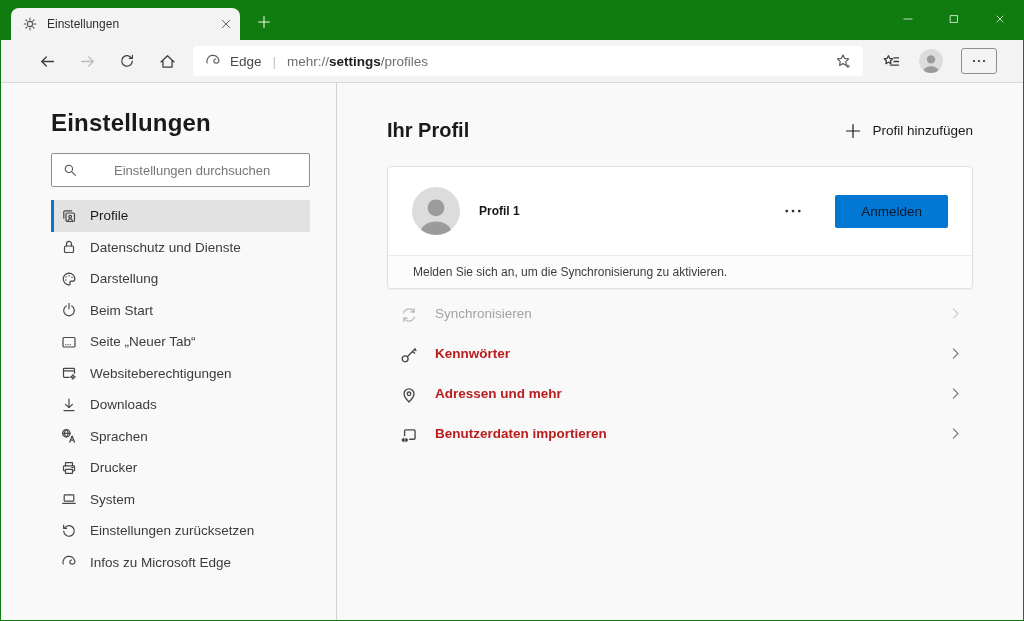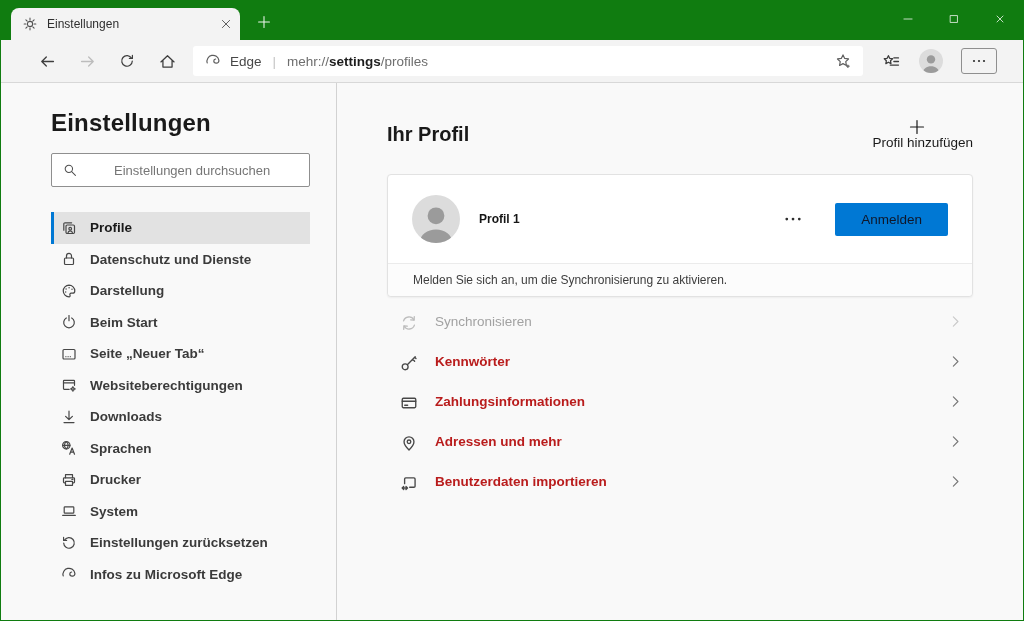--- a/index.html
+++ b/index.html
@@ -42,31 +42,31 @@
   
   .bodyrow{flex:1;display:flex;min-height:0;background:#f9f9f9;}
   .sidebar{width:336px;flex:none;border-right:1px solid #d2d2d2;padding:26px 26px 0 50px;}
   .side-title{font-size:24px;font-weight:700;color:#1a1a1a;margin:0;letter-spacing:.2px;}
   .search{margin-top:16px;height:34px;border:1px solid #8f8f8f;border-radius:2px;background:#fff;
           display:flex;align-items:center;padding:0 11px;gap:25px;}
   .search .icon{color:#4f4f4f;flex:none;}
   .search input{border:none;outline:none;background:transparent;font-family:"Liberation Sans",sans-serif;
                 font-size:13px;color:#333;margin-left:10px;flex:1;min-width:0;}
   .search input::placeholder{color:#767676;opacity:1;}
-  .side-nav{margin-top:25px;font-weight:bold;}
+  .side-nav{margin-top:13px;}
   .side-item{height:31.5px;display:flex;align-items:center;padding-left:10px;font-size:13.5px;color:#3b3b3b;cursor:pointer;}
   .side-item .icon{width:16px;height:16px;color:#474747;flex:none;}
   .side-label{margin-left:13px;white-space:nowrap;}
   .side-item.selected{background:#e2e2e2;box-shadow:inset 3px 0 0 var(--blue,#0078D4);}
   .side-item.selected .side-label{color:#191919;}
   
   .main{flex:1;min-width:0;padding:36px 50px 0 50px;}
   .main-head{display:flex;align-items:center;justify-content:space-between;}
   .main-title{font-size:20px;font-weight:700;color:#1a1a1a;margin:0;}
-  .add-profile{display:flex;align-items:center;color:#1a1a1a;font-size:13.5px;cursor:pointer;flex-direction:column;}
+  .add-profile{display:flex;align-items:center;color:#1a1a1a;font-size:13.5px;cursor:pointer;}
   .add-profile .icon{width:16px;height:16px;color:#1a1a1a;margin-right:11px;}
   .card{margin-top:24px;background:#fff;border:1px solid #e2e2e2;border-radius:4px;box-shadow:0 1px 2px rgba(0,0,0,.05);}
   .card-body{display:flex;align-items:center;padding:20px 24px;}
   .av48{width:48px;height:48px;}
   .card-name{margin-left:19px;font-size:12px;font-weight:700;color:#161616;}
   .card-more{margin-left:auto;margin-right:32px;width:20px;height:20px;color:#2e2e2e;cursor:pointer;}
   .signin{background:var(--blue,#0078D4);color:#0f172a;border:none;border-radius:2px;cursor:pointer;
           font-family:Liberation Sans, sans-serif;font-size:13.5px;padding:9px 26px;}
   .card-foot{border-top:1px solid #ebebeb;background:#fcfcfc;padding:9px 25px;font-size:12px;color:#3d3d3d;
              border-radius:0 0 4px 4px;}
@@ -416,34 +416,20 @@
               </svg>
             </span>
     <span class="row-label">Kennwörter</span>
     <span class="icon chev">
               <svg viewBox="0 0 16 16" stroke-width="1.1">
                 <path d="M5.7 3.1L10.6 8l-4.9 4.9"></path>
               </svg>
             </span>
   </div>
 
-  <div class="row">
-    <span class="icon ric">
-              <svg viewBox="0 0 16 16">
-                <rect x="2" y="3.8" width="12" height="8.4" rx="1"></rect>
-                <path d="M2 6.4h12M4.2 10h2.6"></path>
-              </svg>
-            </span>
-    <span class="row-label">Zahlungsinformationen</span>
-    <span class="icon chev">
-              <svg viewBox="0 0 16 16" stroke-width="1.1">
-                <path d="M5.7 3.1L10.6 8l-4.9 4.9"></path>
-              </svg>
-            </span>
-  </div>
 
   <div class="row">
     <span class="icon ric">
               <svg viewBox="0 0 16 16">
                 <path d="M8 14.2S3.6 9.9 3.6 6.9a4.4 4.4 0 0 1 8.8 0c0 3-4.4 7.3-4.4 7.3z"></path>
                 <circle cx="8" cy="6.9" r="1.6"></circle>
               </svg>
             </span>
     <span class="row-label">Adressen und mehr</span>
     <span class="icon chev">

